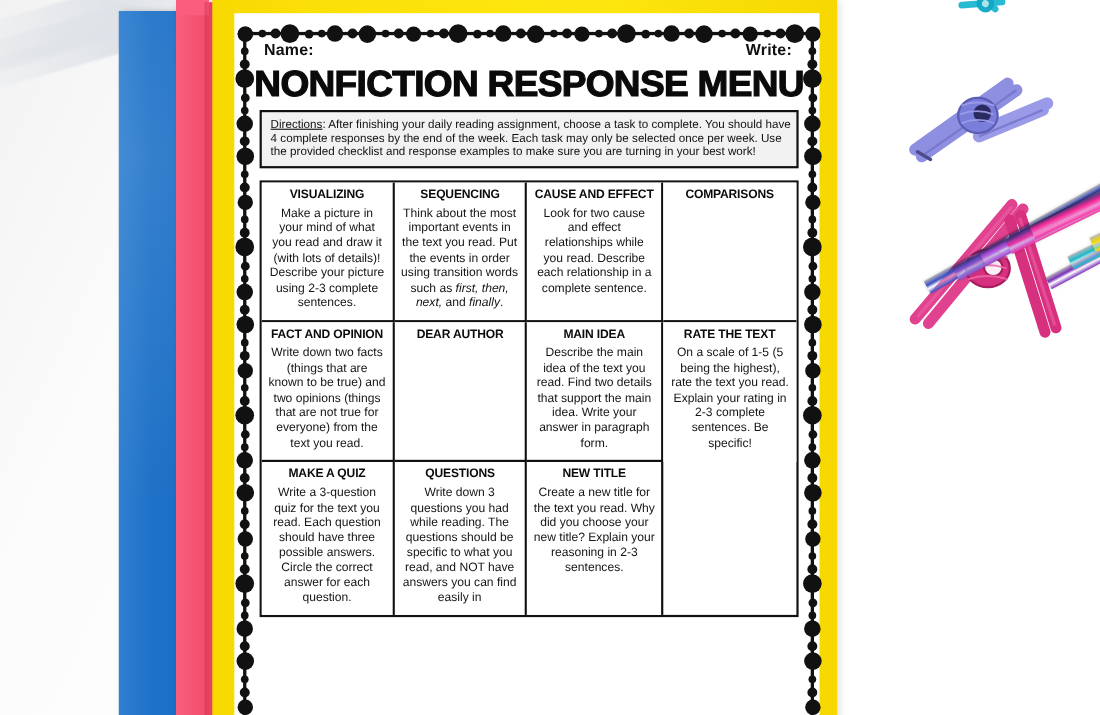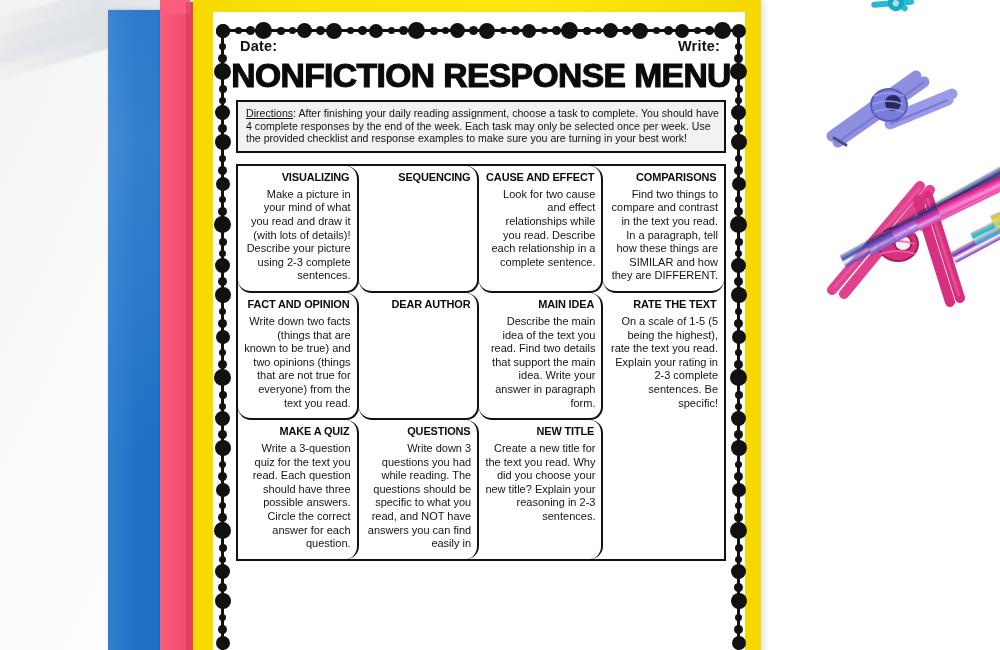--- a/index.html
+++ b/index.html
@@ -52,21 +52,21 @@
         text-align:center;color:#0a0a0a;margin:4px 0 6px 0;
         transform:scaleX(1.02);transform-origin:center;
         -webkit-text-stroke:1.1px #0a0a0a;}
   .directions{border:2px solid #111;background:#f2f2f2;padding:5px 1px 6px 8px;
         font-size:10.6px;line-height:12.6px;color:#111;}
   .directions u{text-decoration:underline;}
 
   
   .grid{margin-top:11px;border:2px solid #111;display:grid;grid-template-columns:repeat(4,1fr);}
   .cell{border-right:2px solid #111;border-bottom:2px solid #111;
-        padding:5px 6px 8px 6px;text-align:right;background:#fff;min-height:0;border-radius:13px;}
+        padding:5px 6px 8px 6px;text-align:center;background:#fff;min-height:0;}
   .cell:nth-child(4n){border-right:none;}
   .cell.r3{border-bottom:none;}
   .cell-title{font-weight:700;font-size:11.2px;letter-spacing:-.15px;color:#0b0b0b;
         margin-bottom:5px;white-space:nowrap;transform:scaleX(.98);}
   .cell-body{font-size:11px;line-height:13.6px;color:#141414;}
   .cell-body i{font-style:italic;}
 
   
   .clip{position:absolute;}
   .clip svg{display:block;}
@@ -223,46 +223,46 @@
       <div class="bead" style="left: 734px; top: 583px; width: 9px; height: 9px; background: rgb(17, 17, 17);"></div>
       <div class="bead" style="left: 730.5px; top: 592.5px; width: 16px; height: 16px; background: rgb(17, 17, 17);"></div>
       <div class="bead" style="left: 735px; top: 614px; width: 7px; height: 7px; background: rgb(17, 17, 17);"></div>
       <div class="bead" style="left: 734px; top: 625px; width: 9px; height: 9px; background: rgb(17, 17, 17);"></div>
       <div class="bead" style="left: 731.5px; top: 635.5px; width: 14px; height: 14px; background: rgb(17, 17, 17);"></div>
     </div>
 
   <div class="content">
 
     <div class="namedate">
-      <span>Date:</span>
+      <span>Name:</span>
       <span>Write:</span>
     </div>
 
     <div class="title">NONFICTION RESPONSE MENU</div>
 
     <div class="directions">
       <u>Directions</u><span>: After finishing your daily reading assignment, choose a task to complete. You should have 4 complete responses by the end of the week. Each task may only be selected once per week. Use the provided checklist and response examples to make sure you are turning in your best work!</span>
     </div>
 
     <div class="grid">
 
       <div class="cell">
         <div class="cell-title">VISUALIZING</div>
         <div class="cell-body">Make a picture in your mind of what you read and draw it (with lots of details)! Describe your picture using 2-3 complete sentences.</div>
       </div>
       <div class="cell">
         <div class="cell-title">SEQUENCING</div>
+        <div class="cell-body"><span>Think about the most important events in the text you read. Put the events in order using transition words such as </span><i>first, then, next,</i><span> and </span><i>finally</i><span>.</span></div>
       </div>
       <div class="cell">
         <div class="cell-title">CAUSE AND EFFECT</div>
         <div class="cell-body">Look for two cause and effect relationships while you read. Describe each relationship in a complete sentence.</div>
       </div>
       <div class="cell">
         <div class="cell-title">COMPARISONS</div>
-        <div class="cell-body">Find two things to compare and contrast in the text you read. In a paragraph, tell how these things are SIMILAR and how they are DIFFERENT.</div>
       </div>
 
       <div class="cell">
         <div class="cell-title">FACT AND OPINION</div>
         <div class="cell-body">Write down two facts (things that are known to be true) and two opinions (things that are not true for everyone) from the text you read.</div>
       </div>
       <div class="cell">
         <div class="cell-title">DEAR AUTHOR</div>
       </div>
       <div class="cell">

